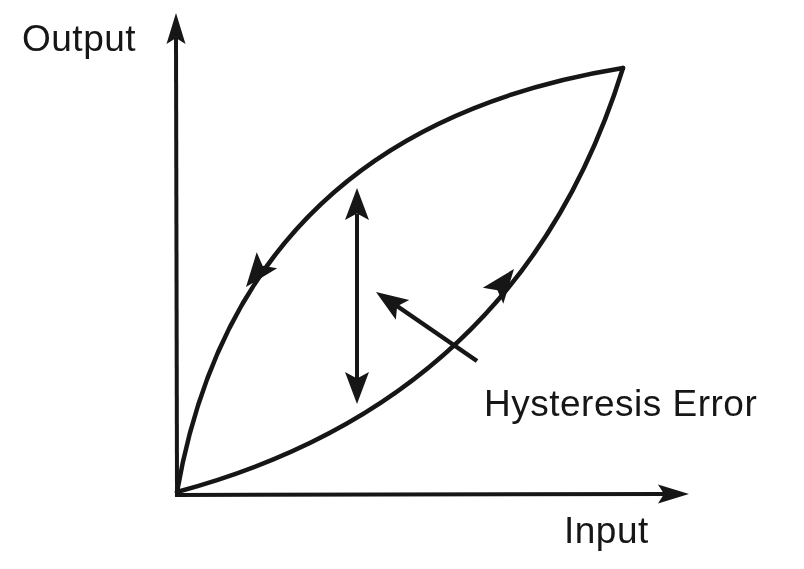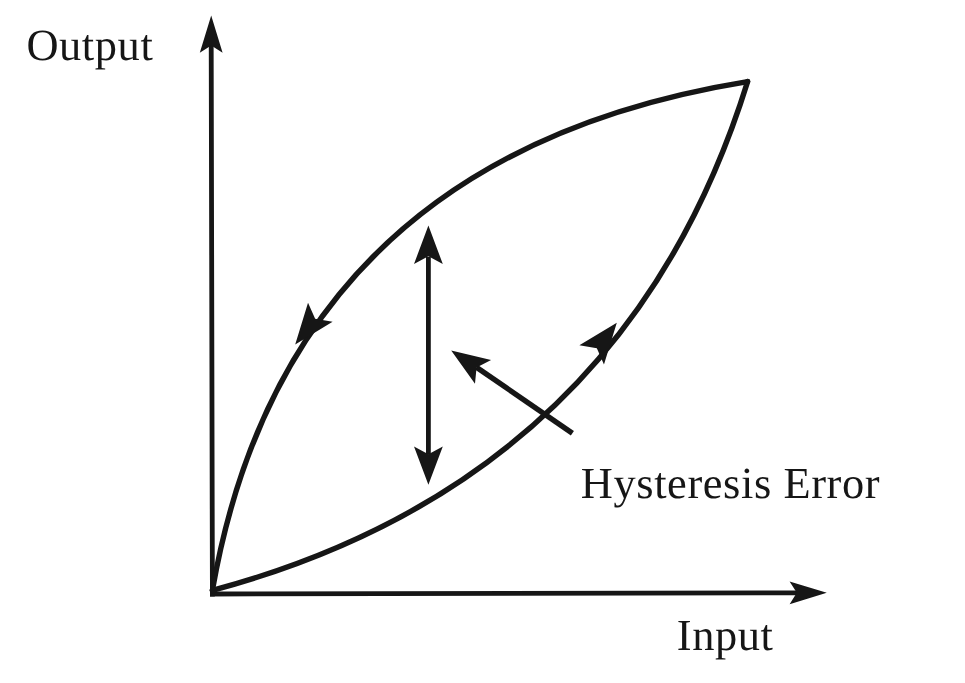--- a/index.html
+++ b/index.html
@@ -9,21 +9,21 @@
   body {
     width: 804px;
     height: 569px;
     overflow: hidden;
     background: #ffffff;
   }
   .figure {
     position: relative;
     width: 804px;
     height: 407px;
-    font-family: Liberation Serif, serif;
+    font-family: Liberation Sans, sans-serif;
   }
   .figure svg {
     position: absolute;
     left: 0;
     top: 0;
     display: block;
   }
   .axis-label, .annotation-label {
     position: absolute;
     font-size: 37px;

